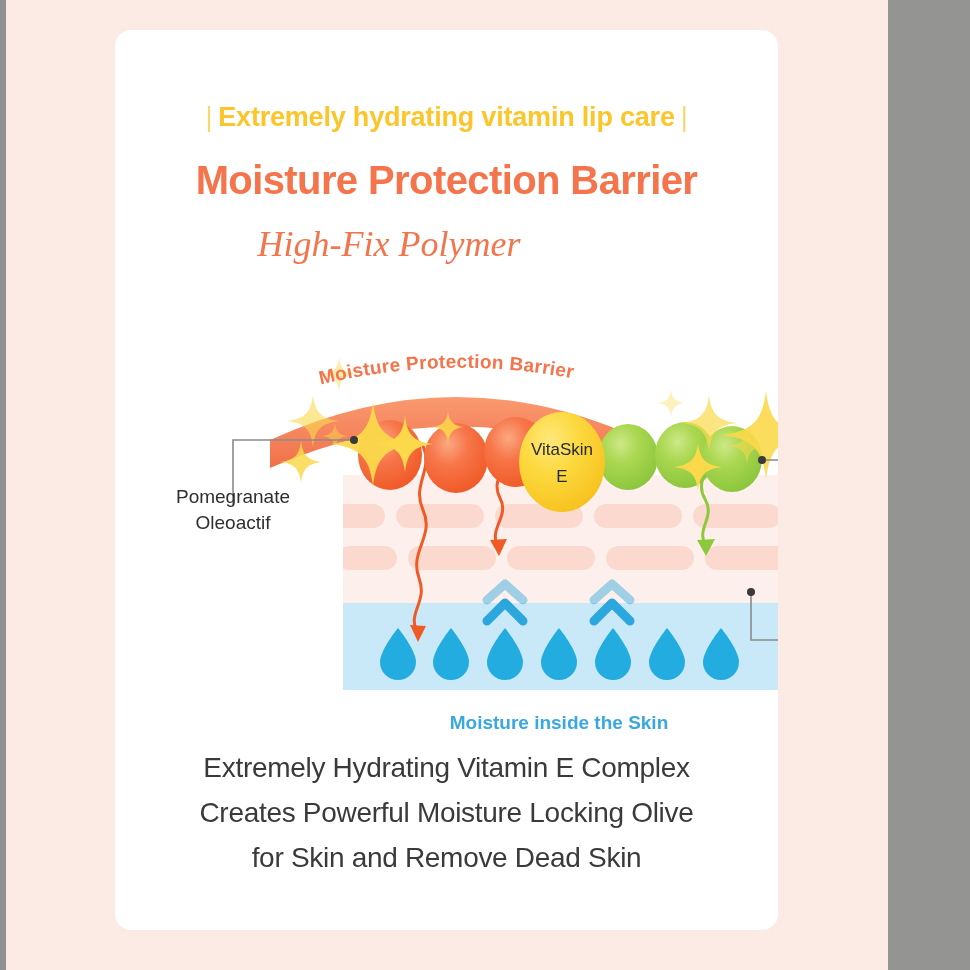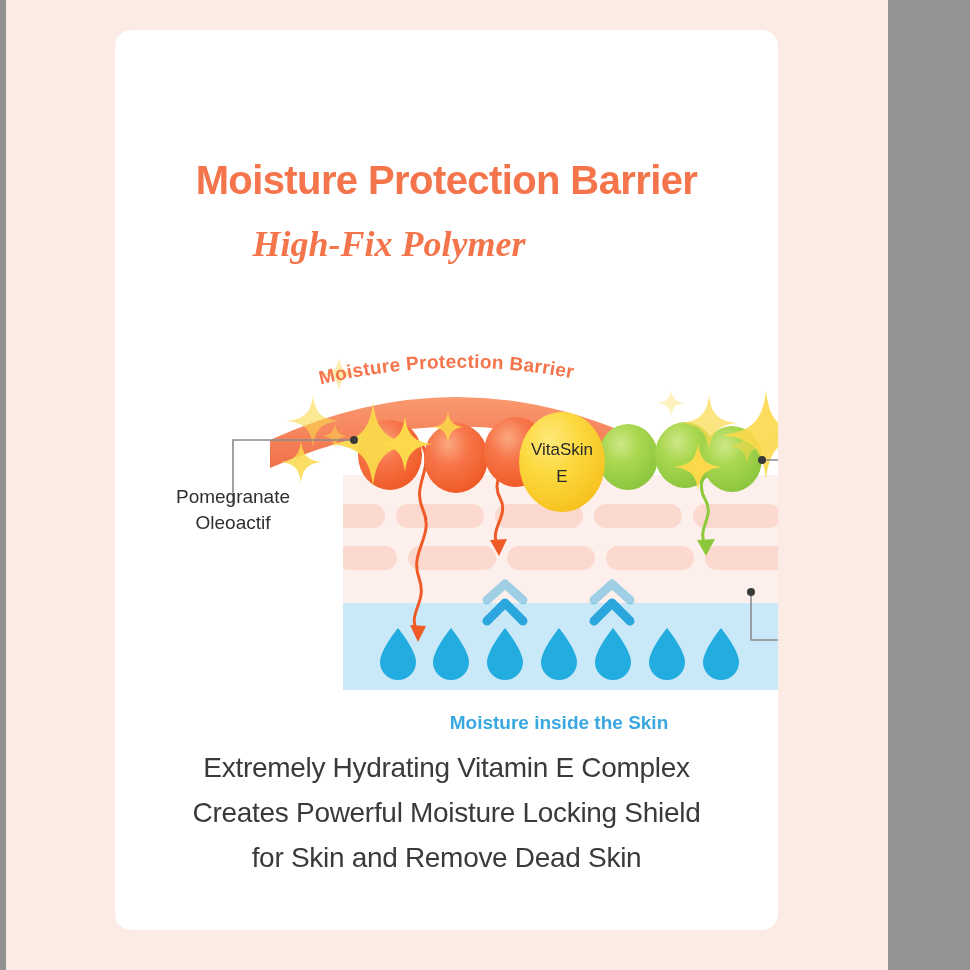--- a/index.html
+++ b/index.html
@@ -78,21 +78,20 @@
   .title-sub {
     position: absolute;
     left: 0; top: 193px;
     width: 548px;
     text-align: center;
     font-family: "Liberation Serif", serif;
     font-style: italic;
     font-size: 36px;
     color: #f4744b;
     white-space: nowrap;
-    font-weight: bold;
   }
   
   #diagram {
     position: absolute;
     left: 0px; top: 255px;
     width: 663px; height: 450px;
   }
   #diagram svg { display: block; }
   
   .footer-copy {
@@ -111,20 +110,23 @@
 <body>
 
 <div id="root">
 
   <div id="left-edge-strip"></div>
   <div id="page-bg"></div>
   <div id="right-panel"></div>
 
   <div id="card">
 
+    <div class="eyebrow">
+      <span class="bar">|</span><span>Extremely hydrating vitamin lip care</span><span class="bar">|</span>
+    </div>
 
     <div class="title-main">Moisture Protection Barrier</div>
     <div class="title-sub">High-Fix Polymer</div>
 
     <div id="diagram">
       <svg width="663" height="450" viewBox="0 0 663 450" xmlns="http://www.w3.org/2000/svg">
         <defs>
           <radialGradient id="gradOrange" cx="38%" cy="30%" r="72%">
             <stop offset="0%" stop-color="#fba880"></stop>
             <stop offset="42%" stop-color="#f7764a"></stop>
@@ -285,18 +287,18 @@
           <text x="672" y="224">Olive Oil</text>
           <text x="670" y="362">Lip Skin</text>
         </g>
 
         <text x="444" y="444" text-anchor="middle" font-family="Liberation Sans, sans-serif" font-size="19" font-weight="bold" fill="#3aa8e0">Moisture inside the Skin</text>
       </svg>
     </div>
 
     <div class="footer-copy">
       <div>Extremely Hydrating Vitamin E Complex</div>
-      <div>Creates Powerful Moisture Locking Shield</div>
+      <div>Creates Powerful Moisture Locking Olive</div>
       <div>for Skin and Remove Dead Skin</div>
     </div>
 
   </div>
 </div>
 
 </body></html>

